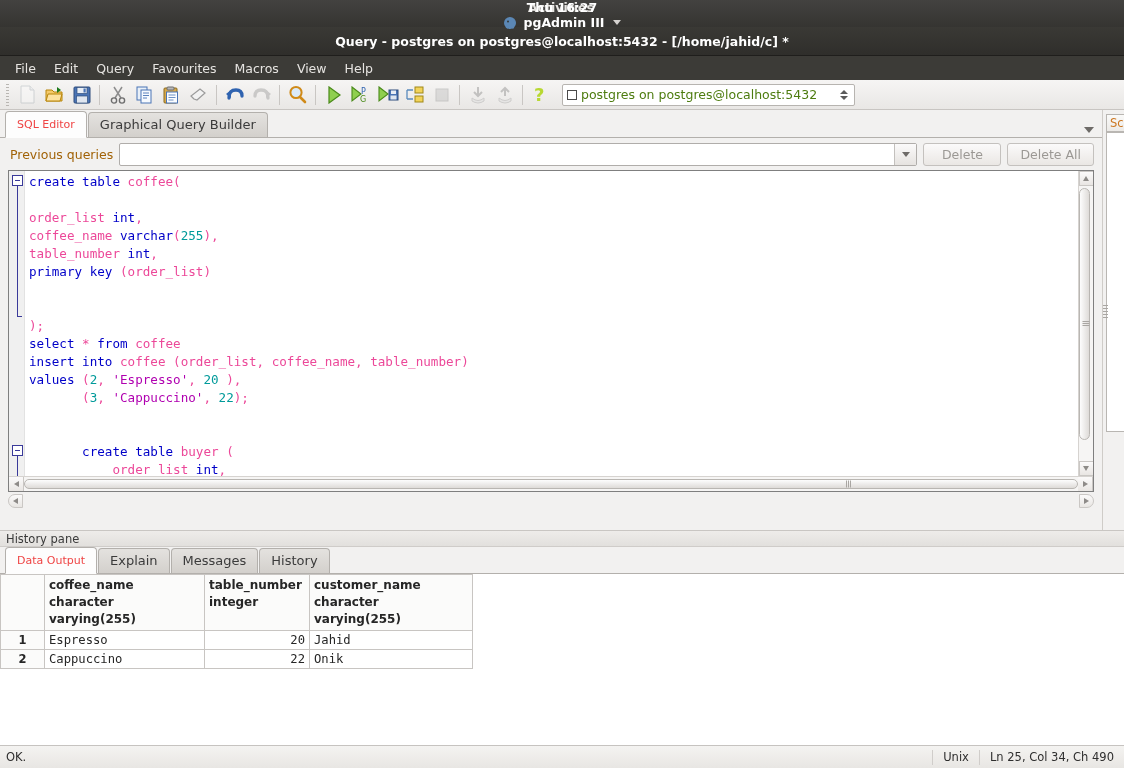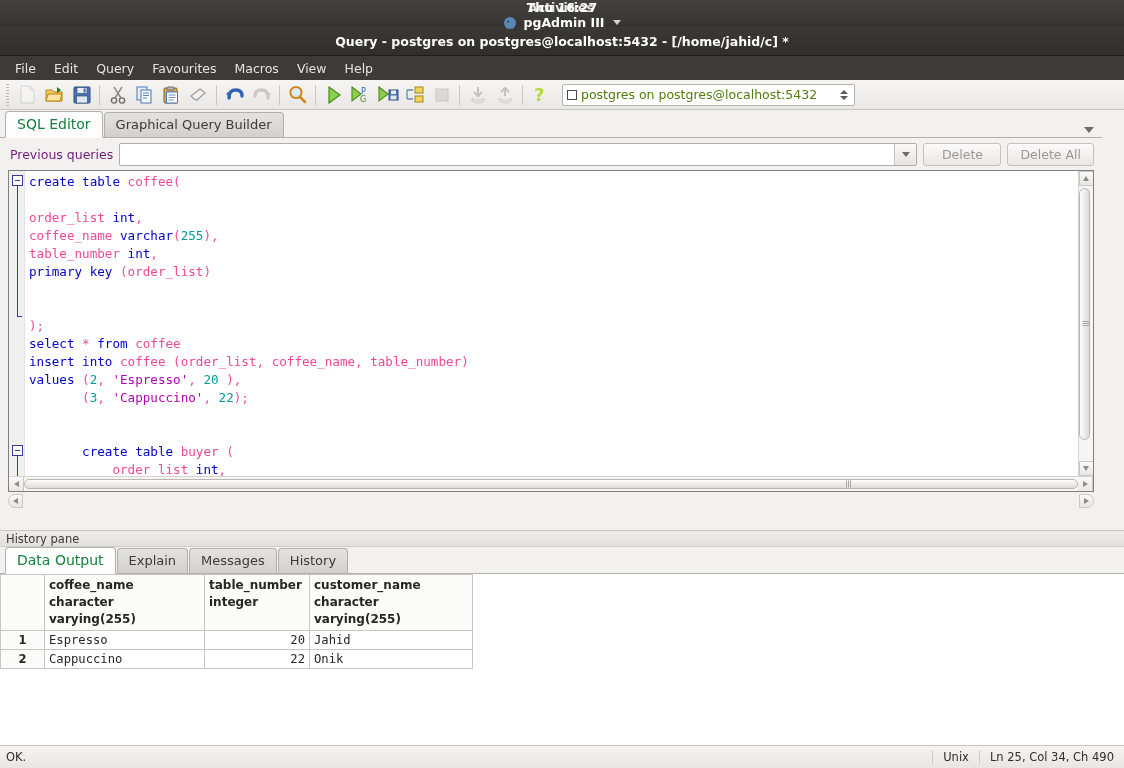--- a/index.html
+++ b/index.html
@@ -109,37 +109,37 @@
   }
   .tab {
     height: 25px; line-height: 23px;
     padding: 0 11px;
     font-size: 13px; color: #3b3b3b;
     background: linear-gradient(to bottom, #e4e2df, #d3d0cc);
     border: 1px solid #b3b0ac; border-bottom: none;
     border-radius: 4px 4px 0 0; margin-right: 1px;
   }
   .tab.active {
-    background: #fdfdfd; color: #15803d;
+    background: #fdfdfd; color: #ef4444;
     height: 27px; line-height: 25px;
     border-bottom: 1px solid #fdfdfd;
-    margin-bottom: -1px; font-size: 14px;
+    margin-bottom: -1px; font-size: 11px;
   }
   #tabchevron {
     position: absolute; right: 8px; bottom: 4px;
     width: 0; height: 0; border-left: 5px solid transparent;
     border-right: 5px solid transparent; border-top: 6px solid #6e6b68;
   }
 
   
   #prevrow {
     height: 32px; display: flex; align-items: center;
     padding: 0 8px 0 10px; gap: 6px; background: #f2f1f0;
   }
-  #prevrow .lab { font-size: 12.5px; color: #701a75; }
+  #prevrow .lab { font-size: 12.5px; color: #a16207; }
   .combo {
     flex: 1; height: 23px; display: flex; align-items: stretch;
     border: 1px solid #b0adaa; border-radius: 2px; background: #fff;
   }
   .combo input {
     flex: 1; border: none; outline: none; background: transparent;
     padding: 0 5px; font-family: inherit; font-size: 12.5px; color: #2e2e2e;
   }
   .combo .arrow {
     width: 22px; display:flex; align-items:center; justify-content:center;
@@ -541,20 +541,25 @@
       <div class="hsbbtn" style="border:1px solid #cac7c4;border-radius:7px 0 0 7px">
           <i class="lt"></i>
         </div>
       <div class="trk"></div>
       <div class="hsbbtn" style="border:1px solid #cac7c4;border-radius:0 7px 7px 0">
           <i class="rt"></i>
         </div>
     </div>
   </div>
 
+  <div id="scratch">
+    <div class="vsplit"></div>
+    <div id="scratchhdr">Sc</div>
+    <div id="scratchbody"></div>
+  </div>
 </div>
 
 <div id="outputlabel">History pane</div>
 
 <div id="outtabs">
   <div class="tab active">Data Output</div>
   <div class="tab">Explain</div>
   <div class="tab">Messages</div>
   <div class="tab">History</div>
 </div>

